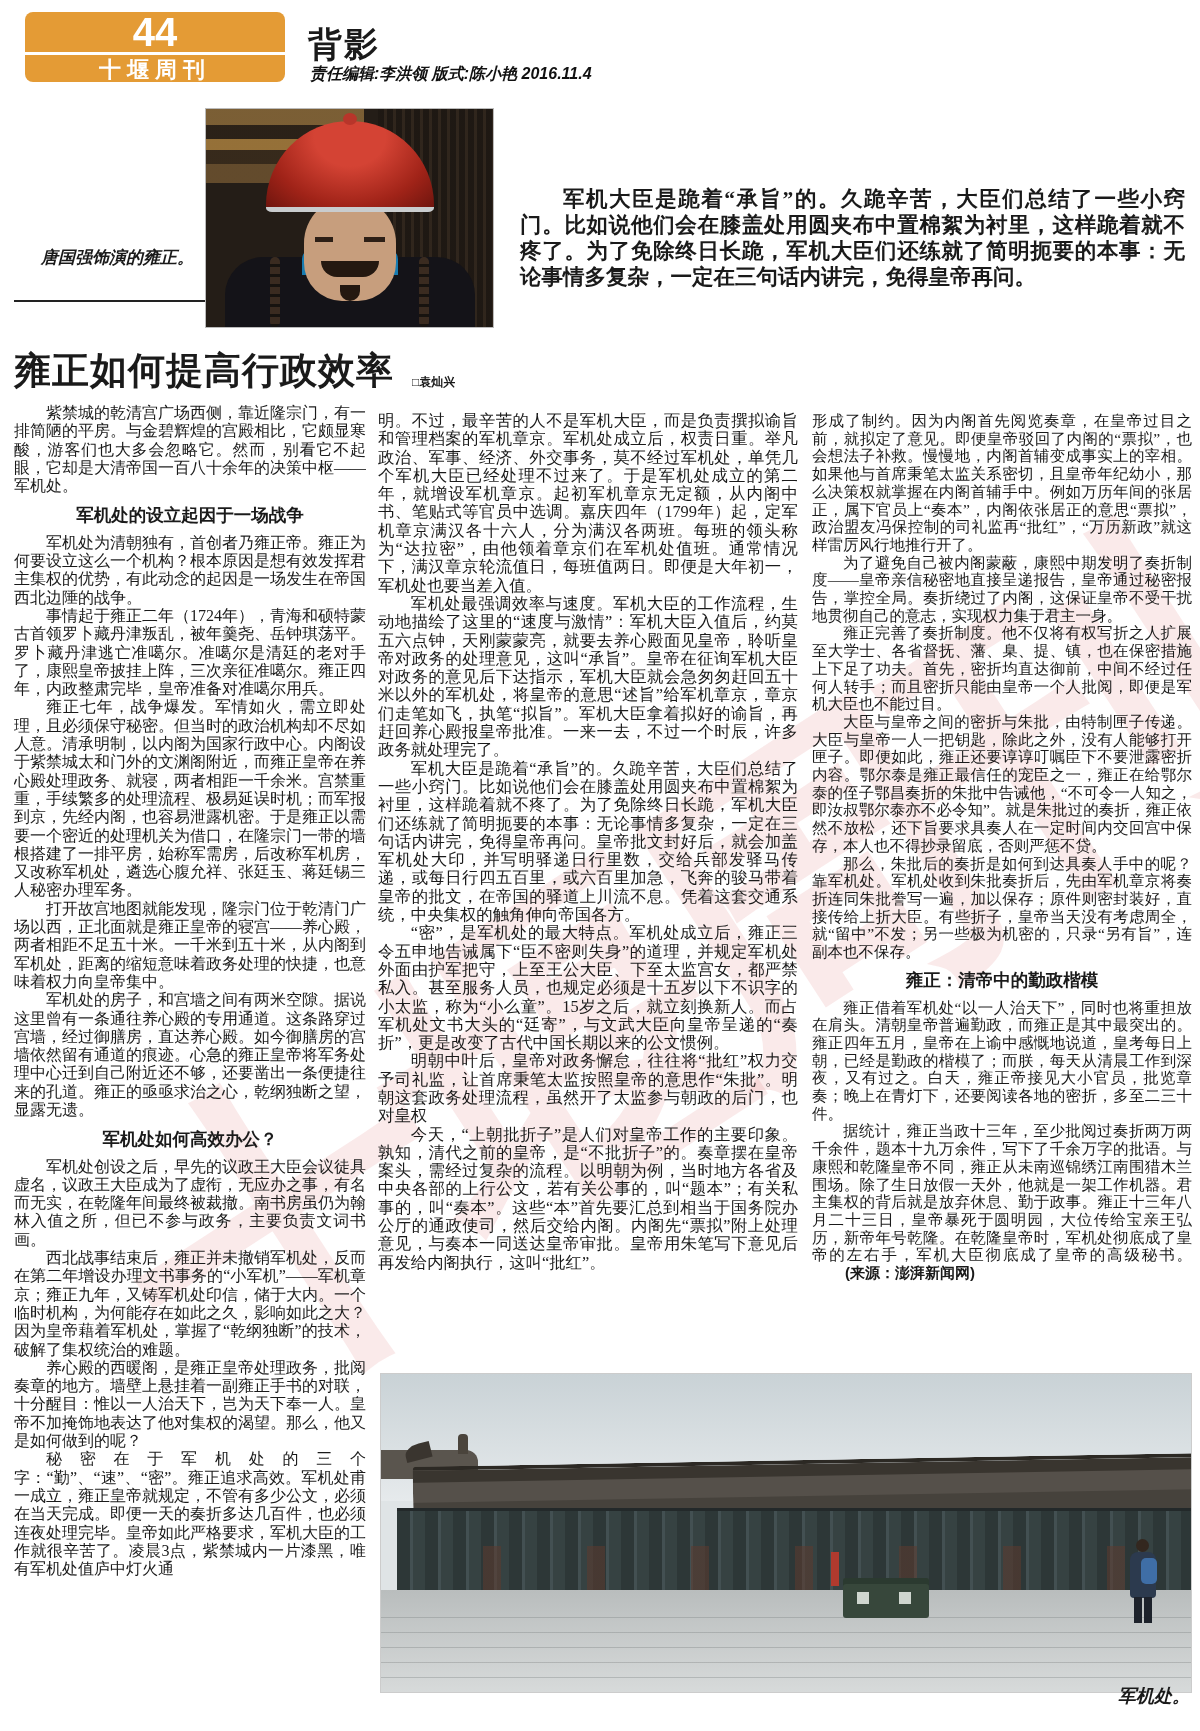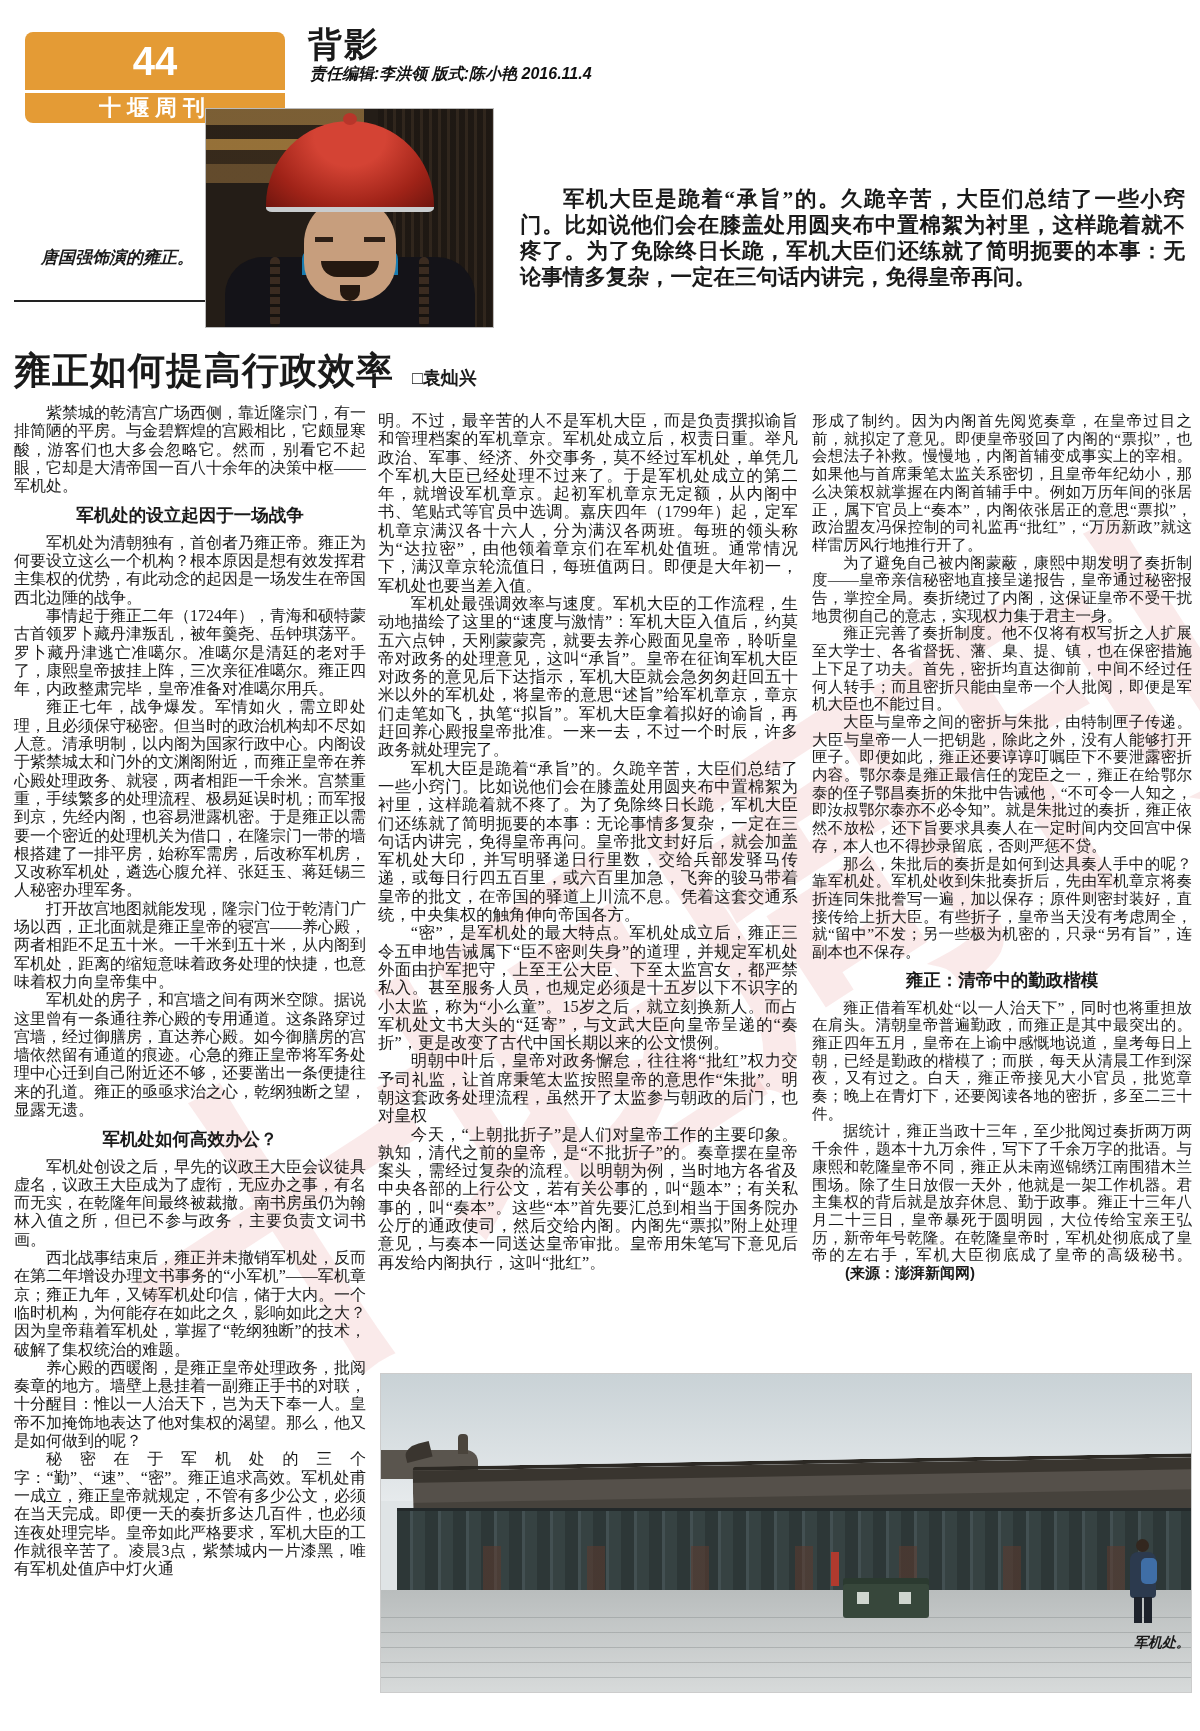--- a/index.html
+++ b/index.html
@@ -1,20 +1,20 @@
 <!DOCTYPE html>
 <html><head>
 <meta charset="utf-8">
 <style>
   html,body{margin:0;padding:0;background:#888;}
   #page{position:relative;width:1200px;height:1731px;margin:0 auto;background:#ffffff;
         overflow:hidden;font-family:"Liberation Serif",serif;color:#1a1a1a;}
   
-  .logo-box{position:absolute;left:25px;top:12px;width:260px;height:91px;background:#e49b35;
-            border-radius:8px;display:flex;flex-direction:column;overflow:hidden;margin-top:20px;}
+  .logo-box{position:absolute;left:25px;top:12px;width:260px;height:70px;background:#e49b35;
+            border-radius:8px;display:flex;flex-direction:column;overflow:hidden;}
   .logo-num{flex:1;display:flex;align-items:center;justify-content:center;color:#fff;
             font-family:"Liberation Sans",sans-serif;font-size:40px;font-weight:bold;
             border-bottom:3px solid #fff;line-height:1;}
   .logo-name{height:30px;display:flex;align-items:center;justify-content:center;color:#fff;
              font-weight:bold;font-size:22px;letter-spacing:6px;font-family:"Liberation Sans",sans-serif;}
   .section-title{position:absolute;left:308px;top:22px;font-size:34px;font-weight:bold;
                  font-family:"Liberation Sans",sans-serif;letter-spacing:2px;text-align:center;}
   .editor-line{position:absolute;left:310px;top:64px;font-size:16px;font-weight:bold;
                font-style:italic;font-family:"Liberation Sans",sans-serif;color:#111;}
   
@@ -45,21 +45,21 @@
       background:#b8352a;border-radius:50%;}
   .photo1-caption{position:absolute;left:14px;top:246px;width:180px;text-align:right;font-size:17px;
       font-weight:bold;font-style:italic;font-family:"Liberation Sans",sans-serif;}
   .caption-rule{position:absolute;left:14px;top:300px;width:191px;height:2px;background:#222;}
   
   .lede{position:absolute;left:520px;top:186px;width:665px;font-size:21.5px;line-height:26px;
         font-weight:bold;text-align:justify;text-indent:2em;}
   
   .headline{position:absolute;left:14px;top:346px;width:356px;font-size:37px;font-weight:bold;
             letter-spacing:1px;white-space:nowrap;}
-  .author{position:absolute;left:412px;top:366px;font-size:18px;font-weight:bold;
+  .author{position:absolute;left:412px;top:374px;font-size:12px;font-weight:bold;
           font-family:"Liberation Sans",sans-serif;}
   
   .col{position:absolute;text-align:justify;}
   #col1{left:14px;top:404px;width:352px;height:1322px;font-size:16px;line-height:18.3px;overflow:hidden;}
   #col2{left:378px;top:412px;width:420px;height:934px;font-size:16.4px;line-height:18.3px;overflow:hidden;}
   #col3{left:812px;top:412px;width:380px;height:948px;font-size:15.5px;line-height:17.7px;overflow:hidden;}
   .para{text-indent:2em;}
   .para.noindent{text-indent:0;}
   .subhead{text-align:center;font-weight:bold;font-family:"Liberation Sans",sans-serif;
            font-size:17.5px;margin:11px 0 9px 0;text-indent:0;}
@@ -92,21 +92,21 @@
       border-radius:3px;box-shadow:inset 0 6px 0 #2b3a30;}
   .p2-bin-label{position:absolute;top:14px;width:12px;height:12px;background:#cfd6cf;}
   .p2-person-body{position:absolute;left:92.5%;top:56%;width:26px;height:46px;background:#2c3a4e;
       border-radius:8px 8px 4px 4px;}
   .p2-person-head{position:absolute;left:93.2%;top:52%;width:13px;height:13px;background:#33271f;
       border-radius:50%;}
   .p2-backpack{position:absolute;left:93.8%;top:58%;width:16px;height:26px;background:#3f6ea6;
       border-radius:5px;}
   .p2-legs{position:absolute;left:93%;top:70%;width:18px;height:26px;
       background:linear-gradient(90deg,#1d222b 0 42%,transparent 42% 58%,#1d222b 58% 100%);}
-  .photo2-caption{position:absolute;left:990px;top:1634px;width:200px;text-align:right;font-size:14px;
+  .photo2-caption{position:absolute;left:990px;top:1684px;width:200px;text-align:right;font-size:18px;
       font-weight:bold;font-style:italic;font-family:"Liberation Sans",sans-serif;}
   
   .watermark{position:absolute;left:60px;top:760px;font-size:330px;font-weight:bold;
       color:rgba(213,92,92,0.13);transform:rotate(-33deg);transform-origin:center;
       white-space:nowrap;pointer-events:none;font-family:"Liberation Serif",serif;letter-spacing:-20px;}
 </style>
 </head>
 <body>
 
 <div id="page">

